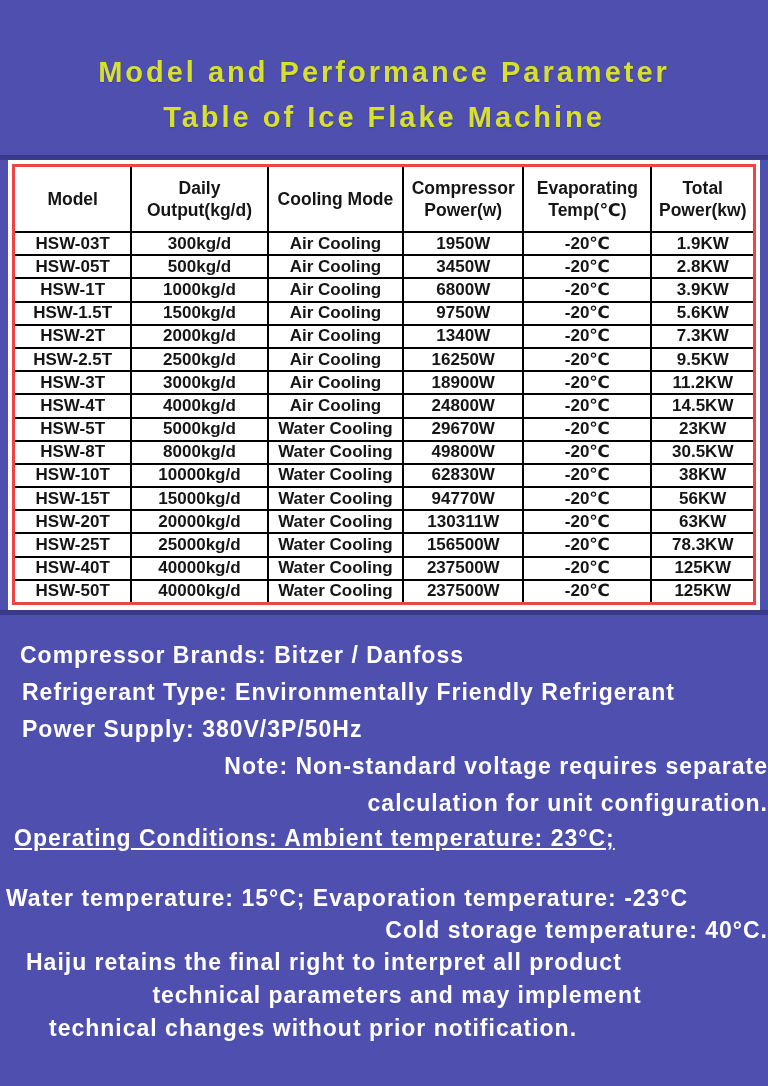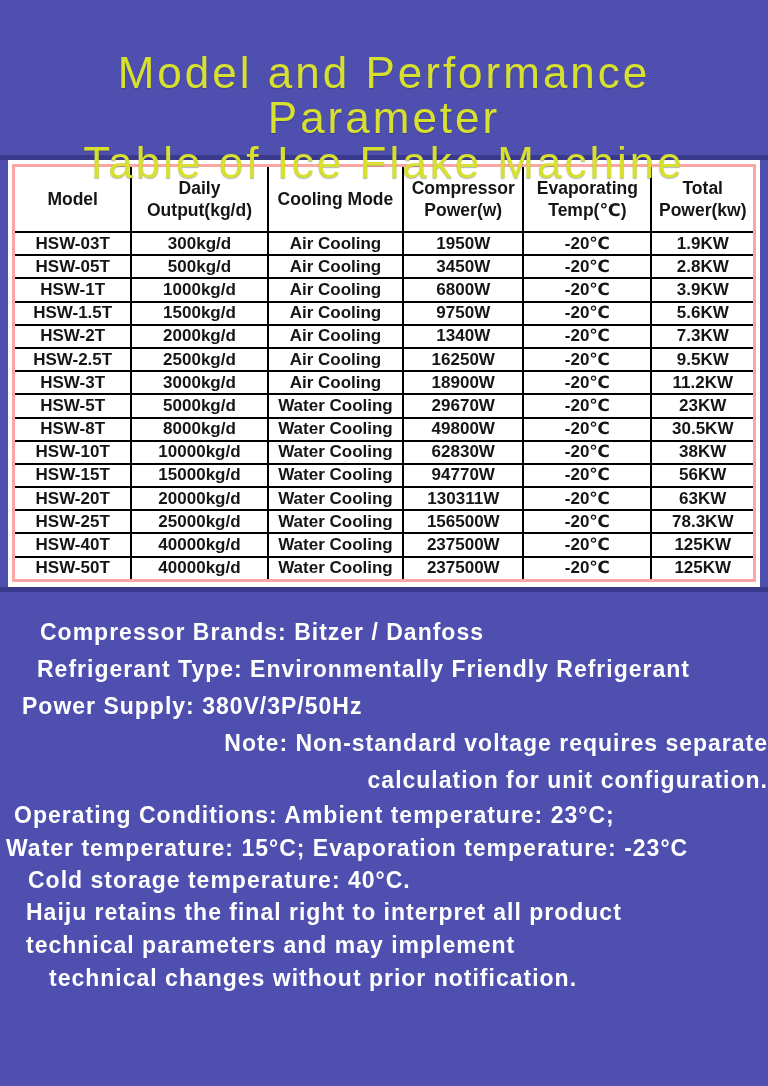--- a/index.html
+++ b/index.html
@@ -6,31 +6,31 @@
   body{
     width:768px;height:1086px;overflow:hidden;
     background:#4e4fae;
     font-family:"Liberation Sans","DejaVu Sans",sans-serif;
     -webkit-font-smoothing:antialiased;
   }
   .title-block{
     padding-top:50px;height:105px;text-align:center;
   }
   .title-line{
-    color:#d7e02f;font-size:44px;font-weight:normal;
+    color:#d7e02f;font-size:29px;font-weight:bold;
     letter-spacing:3px;line-height:45px;
     text-shadow:0 1px 1px rgba(40,40,90,.35);
   }
   .rule{height:5px;background:#393a8c;}
   .card{
     margin:0 8px;background:#ffffff;padding:4px 4px 5px 4px;
   }
   table{
     width:100%;border-collapse:collapse;table-layout:fixed;
-    border:3px solid #fca5a5;
+    border:3px solid #ef4444;
   }
   th,td{
     border:2px solid #000;text-align:center;vertical-align:middle;
     font-weight:bold;color:#151515;padding:0;overflow:hidden;
   }
   thead th{
     height:64px;font-size:17.5px;line-height:22px;white-space:pre-line;
   }
   tbody td{
     height:21.2px;font-size:17px;line-height:20px;white-space:nowrap;
@@ -128,20 +128,28 @@
         </tr>
         <tr>
           <td>HSW-3T</td>
           <td>3000kg/d</td>
           <td>Air Cooling</td>
           <td>18900W</td>
           <td>-20℃</td>
           <td>11.2KW</td>
         </tr>
         <tr>
+          <td>HSW-4T</td>
+          <td>4000kg/d</td>
+          <td>Air Cooling</td>
+          <td>24800W</td>
+          <td>-20℃</td>
+          <td>14.5KW</td>
+        </tr>
+        <tr>
           <td>HSW-5T</td>
           <td>5000kg/d</td>
           <td>Water Cooling</td>
           <td>29670W</td>
           <td>-20℃</td>
           <td>23KW</td>
         </tr>
         <tr>
           <td>HSW-8T</td>
           <td>8000kg/d</td>
@@ -198,24 +206,24 @@
           <td>-20℃</td>
           <td>125KW</td>
         </tr>
       </tbody>
   </table>
 </div>
 
 <div class="rule"></div>
 
 <div class="notes" id="notes">
-    <div class="note-line" style="padding-left: 20px; line-height: 38px; margin-left: 20px;">Compressor Brands: Bitzer / Danfoss</div>
-    <div class="note-line" style="padding-left: 37px; line-height: 37px;">Refrigerant Type: Environmentally Friendly Refrigerant</div>
+    <div class="note-line" style="padding-left: 20px; line-height: 38px;">Compressor Brands: Bitzer / Danfoss</div>
+    <div class="note-line" style="padding-left: 22px; line-height: 37px;">Refrigerant Type: Environmentally Friendly Refrigerant</div>
     <div class="note-line" style="padding-left: 22px; line-height: 37px;">Power Supply: 380V/3P/50Hz</div>
     <div class="note-line" style="padding-left: 18px; line-height: 37px; text-align: right;">Note: Non-standard voltage requires separate</div>
     <div class="note-line" style="padding-left: 10px; line-height: 36px; text-align: right;">calculation for unit configuration.</div>
-    <div class="note-line" style="padding-left: 14px; line-height: 34px;">Operating Conditions: Ambient temperature: 23°C;</div>
-    <div class="note-line" style="padding-left: 6px; line-height: 32px;">Water temperature: 15°C; Evaporation temperature: -23°C</div>
-    <div class="note-line" style="padding-left: 28px; line-height: 32px;">Cold storage temperature: 40°C.</div>
+    <div class="note-line" style="padding-left: 14px; line-height: 34px; text-decoration: underline;">Operating Conditions: Ambient temperature: 23°C;</div>
+    <div class="note-line" style="padding-left: 6px; line-height: 32px; margin-top: 27px;">Water temperature: 15°C; Evaporation temperature: -23°C</div>
+    <div class="note-line" style="padding-left: 8px; line-height: 32px; text-align: right;">Cold storage temperature: 40°C.</div>
     <div class="note-line" style="padding-left: 26px; line-height: 33px;">Haiju retains the final right to interpret all product</div>
-    <div class="note-line" style="padding-left: 26px; line-height: 33px;">technical parameters and may implement</div>
+    <div class="note-line" style="padding-left: 26px; line-height: 33px; text-align: center;">technical parameters and may implement</div>
     <div class="note-line" style="padding-left: 10px; line-height: 32px; margin-left: 39px;">technical changes without prior notification.</div>
   </div>
 
 </body></html>

